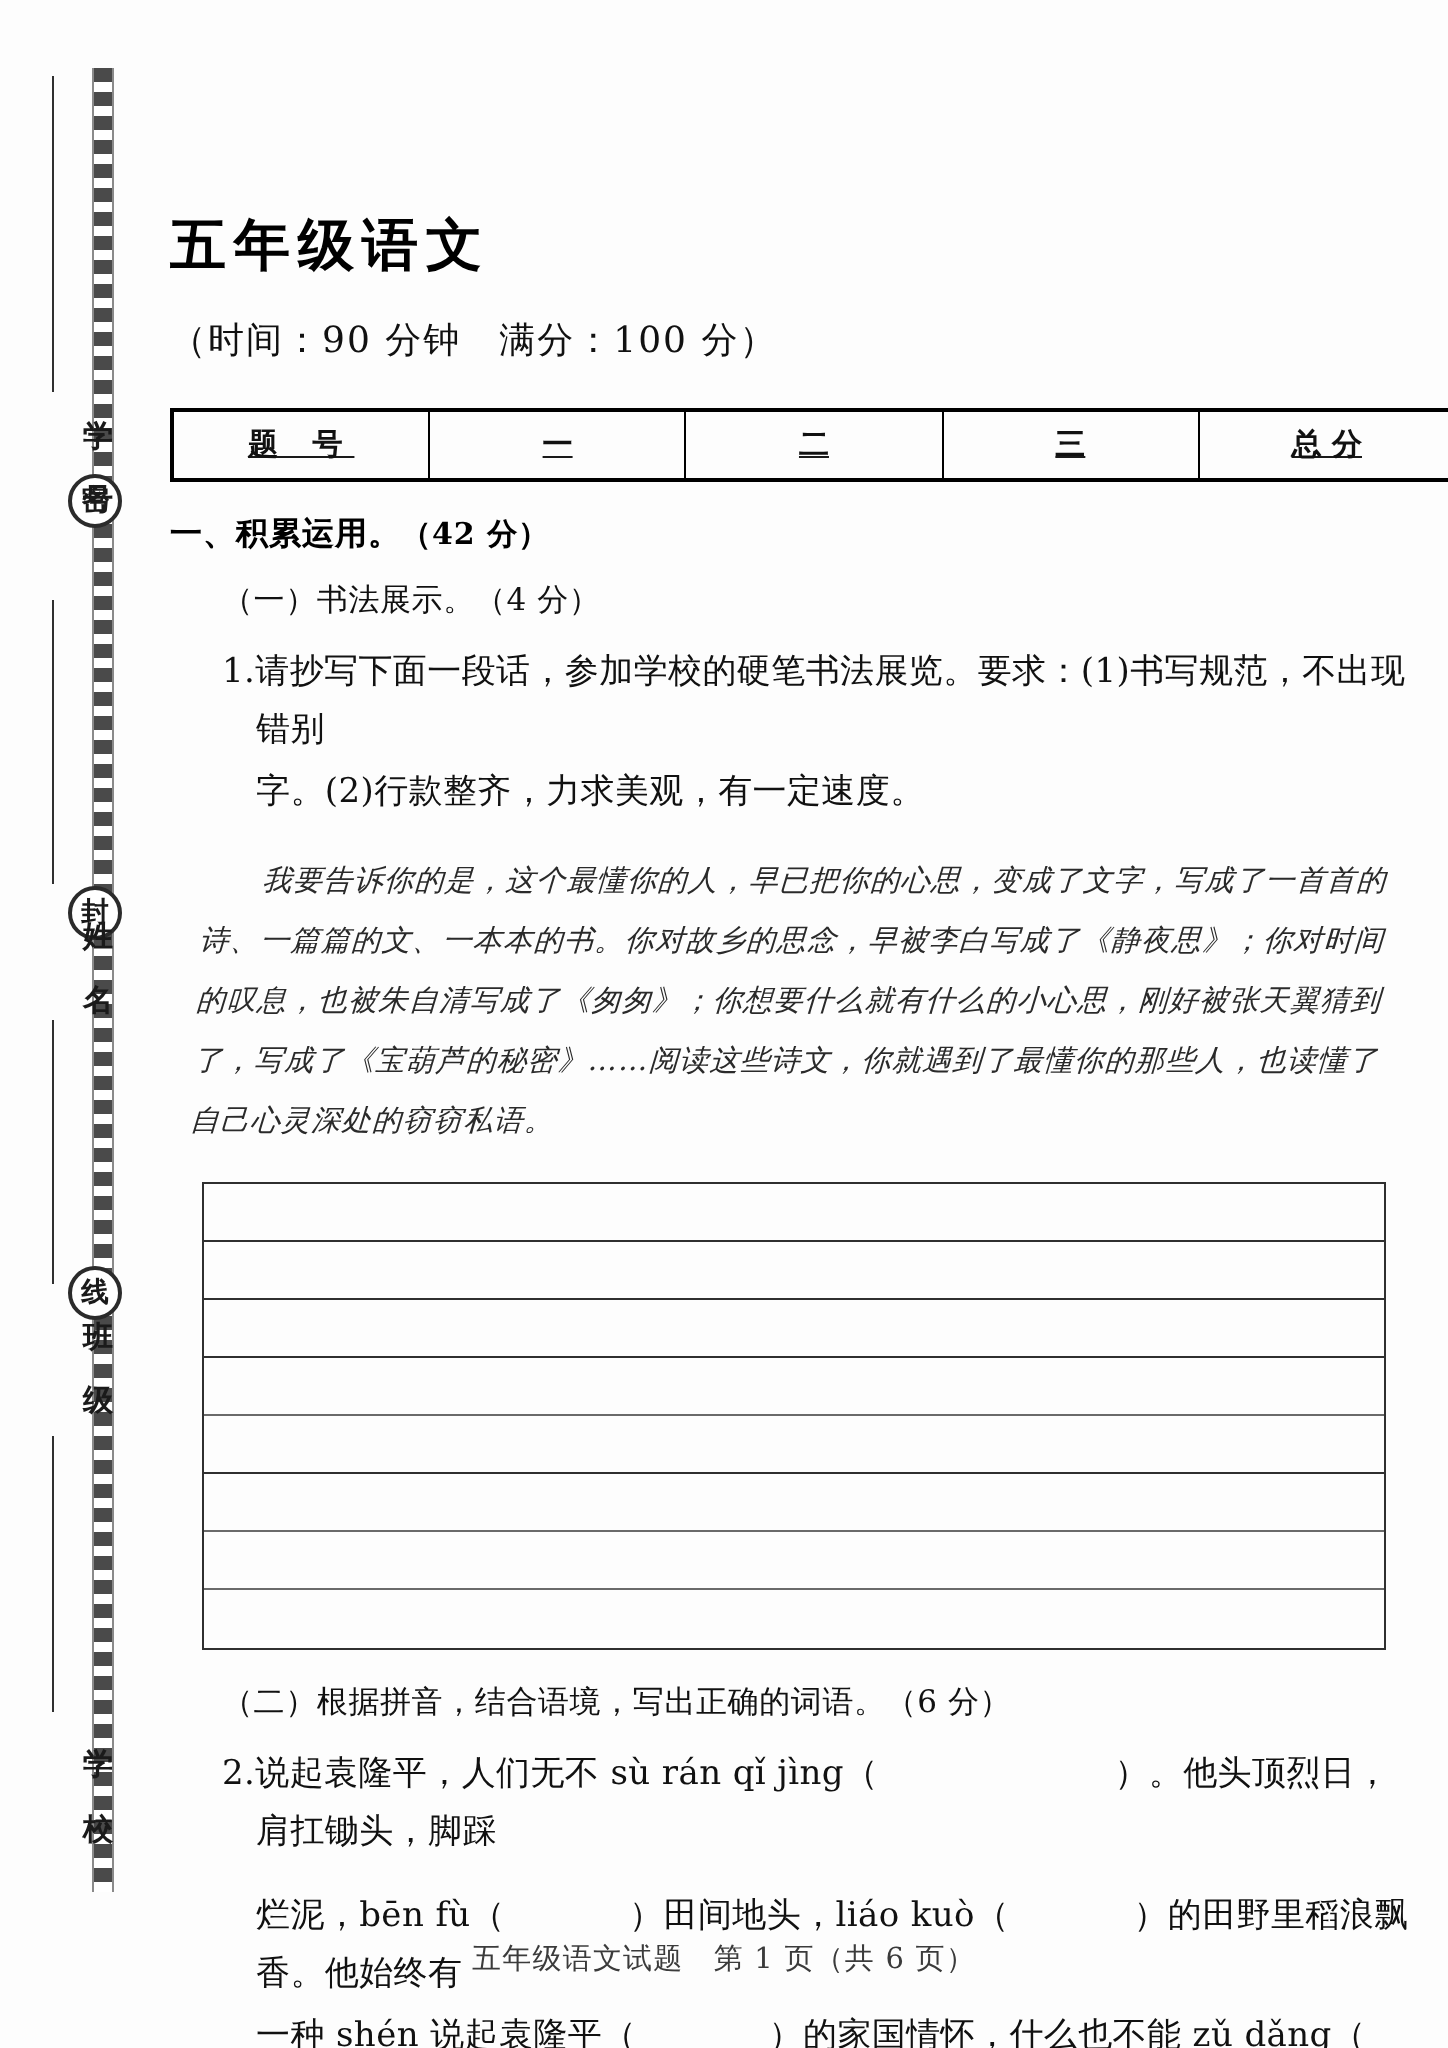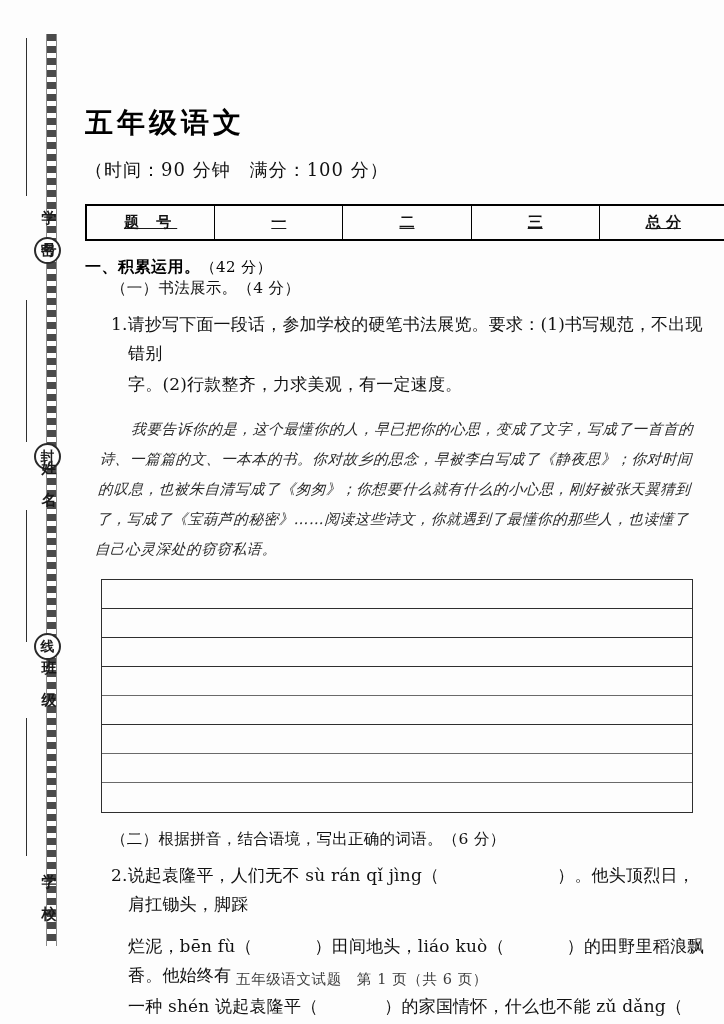--- a/index.html
+++ b/index.html
@@ -140,24 +140,25 @@
   .score-table td.num-cell  { width: 124px; font-weight: bold; letter-spacing: 0; }
 
   
   .sec-h {
     font-size: 16px;
     font-weight: bold;
     margin-top: 16px;
     letter-spacing: 0.5px;
     color: #000;
   }
-  .sec-h .pts { font-weight: normal; font-size: 15px; }
+  .sec-h .pts { font-weight: bold; font-size: 15px; }
 
   .sub-h {
     font-size: 15.5px;
+    margin-top: 12px;
     margin-left: 26px;
     letter-spacing: 0.3px;
     color: #111;
   }
 
   .qline {
     font-size: 17px;
     margin-top: 11px;
     margin-left: 26px;
     text-indent: 0;

